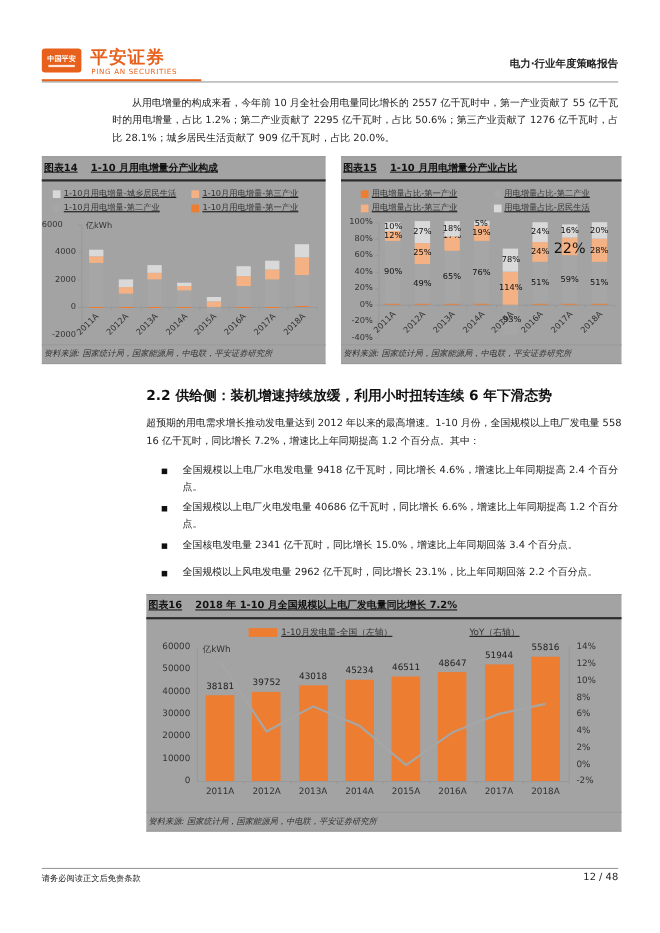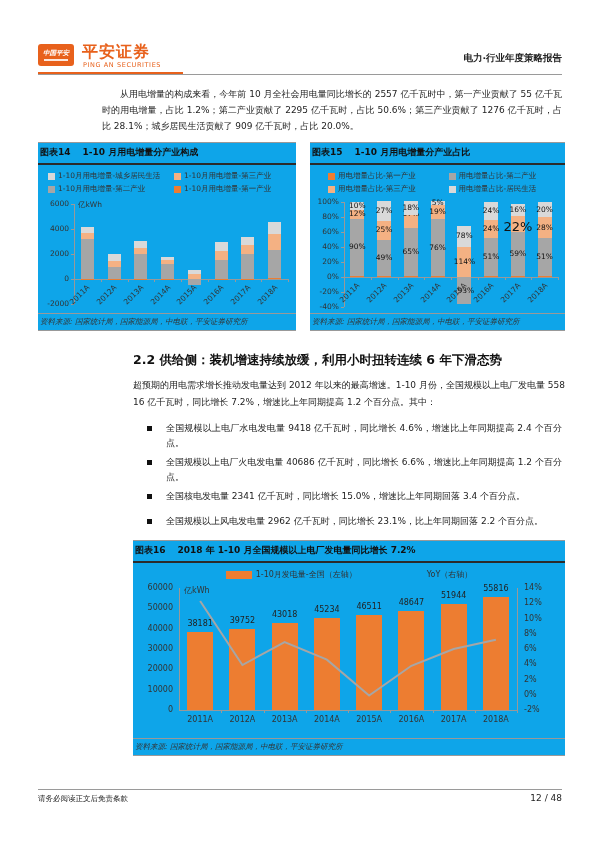--- a/index.html
+++ b/index.html
@@ -1,37 +1,37 @@
 <!DOCTYPE html>
 <html><head>
 <meta charset="utf-8">
 <style>
   html,body{margin:0;padding:0;background:#fff;}
   .page{position:relative;width:600px;height:848px;background:#ffffff;overflow:hidden;
         font-family:"DejaVu Sans","Liberation Sans",sans-serif;color:#1a1a1a;}
   
   .hdr-badge{position:absolute;left:38px;top:44px;width:36px;height:22px;background:#e8611c;border-radius:3px;
              display:flex;flex-direction:column;align-items:center;justify-content:center;}
-  .hdr-badge .b1{color:#fff;font-size:6.5px;font-weight:bold;line-height:7px;font-style:italic;}
+  .hdr-badge .b1{color:#fff;font-size:6.5px;font-weight:bold;line-height:7px;}
   .hdr-badge .b2{width:24px;height:2px;background:rgba(255,255,255,.85);margin-top:2px;}
   .logo-name{position:absolute;left:82px;top:42px;font-size:16px;font-weight:bold;color:#e8611c;letter-spacing:1px;}
   .logo-sub{position:absolute;left:83px;top:61px;font-size:6.5px;color:#e8611c;letter-spacing:.6px;}
   .hdr-right{position:absolute;right:38px;top:52px;font-size:9.5px;font-weight:bold;color:#222;}
   .hdr-rule{position:absolute;left:38px;top:74px;width:524px;height:1px;background:#9a9a9a;}
   .hdr-rule-orange{position:absolute;left:38px;top:72px;width:145px;height:2px;background:#e8611c;}
   
   .para{position:absolute;font-size:9px;line-height:16px;text-align:justify;word-break:break-all;color:#222;}
   #intro{left:102px;top:86px;width:460px;text-indent:18px;}
   .sec-head{position:absolute;left:133px;top:352px;width:432px;font-size:12.5px;font-weight:bold;color:#111;}
   #sec-para{left:133px;top:377px;width:432px;line-height:17px;}
   .bullet{position:absolute;left:147px;width:415px;display:flex;}
   .bullet .sq{width:5px;height:5px;background:#111;margin-top:5px;flex:none;}
   .bullet .bt{margin-left:14px;font-size:9px;line-height:15px;text-align:justify;word-break:break-all;color:#222;}
   
-  .fig{position:absolute;background:#0ea5e9;}
+  .fig{position:absolute;background:#a3a3a3;text-decoration:underline;}
   .fig-title{display:flex;align-items:baseline;border-top:1px solid #999;border-bottom:2px solid #2b2b2b;
              padding:3px 2px 4px 2px;font-size:9px;font-weight:bold;color:#111;}
   .fig-title .tag{margin-right:12px;}
   .legend{display:grid;grid-template-columns:1fr 1fr;row-gap:3px;column-gap:4px;padding:6px 0 2px 10px;font-size:7.5px;color:#333;}
   .legend .li{display:flex;align-items:center;}
   .legend .sw{width:7px;height:7px;margin-right:3px;flex:none;}
   .plotwrap{position:relative;}
   .fig-source{position:absolute;left:0;right:0;bottom:0;border-top:1px solid #999;border-bottom:1px solid #999;
               font-size:7.5px;font-style:italic;color:#333;padding:3px 2px;}
   .legend16{display:flex;justify-content:center;gap:70px;padding:6px 0 2px 0;font-size:8px;color:#333;}
@@ -75,21 +75,21 @@
           <span class="sw" style="background: rgb(166, 166, 166);"></span>
           <span>1-10月用电增量-第二产业</span>
         </div>
       <div class="li">
           <span class="sw" style="background: rgb(237, 125, 49);"></span>
           <span>1-10月用电增量-第一产业</span>
         </div>
     </div>
     <div class="plotwrap" id="plot14" style="height:118px;">
         <div style="position: absolute; left: 36px; top: 8px; width: 1px; height: 100px; background: rgb(153, 153, 153);"></div>
-        <div style="position: absolute; left: 0px; top: 3px; width: 31px; text-align: right; font-size: 7.5px; color: rgb(51, 51, 51);">6000</div>
+        <div style="position: absolute; left: 0px; top: 3px; width: 31px; text-align: left; font-size: 7.5px; color: rgb(51, 51, 51);">6000</div>
         <div style="position: absolute; left: 33px; top: 8px; width: 3px; height: 1px; background: rgb(153, 153, 153);"></div>
         <div style="position: absolute; left: 0px; top: 28px; width: 31px; text-align: right; font-size: 7.5px; color: rgb(51, 51, 51);">4000</div>
         <div style="position: absolute; left: 33px; top: 33px; width: 3px; height: 1px; background: rgb(153, 153, 153);"></div>
         <div style="position: absolute; left: 0px; top: 53px; width: 31px; text-align: right; font-size: 7.5px; color: rgb(51, 51, 51);">2000</div>
         <div style="position: absolute; left: 33px; top: 58px; width: 3px; height: 1px; background: rgb(153, 153, 153);"></div>
         <div style="position: absolute; left: 0px; top: 78px; width: 31px; text-align: right; font-size: 7.5px; color: rgb(51, 51, 51);">0</div>
         <div style="position: absolute; left: 33px; top: 83px; width: 3px; height: 1px; background: rgb(153, 153, 153);"></div>
         <div style="position: absolute; left: 0px; top: 103px; width: 31px; text-align: right; font-size: 7.5px; color: rgb(51, 51, 51);">-2000</div>
         <div style="position: absolute; left: 33px; top: 108px; width: 3px; height: 1px; background: rgb(153, 153, 153);"></div>
         <div style="position: absolute; left: 36px; top: 83px; width: 214px; height: 1px; background: rgb(153, 153, 153);"></div>

